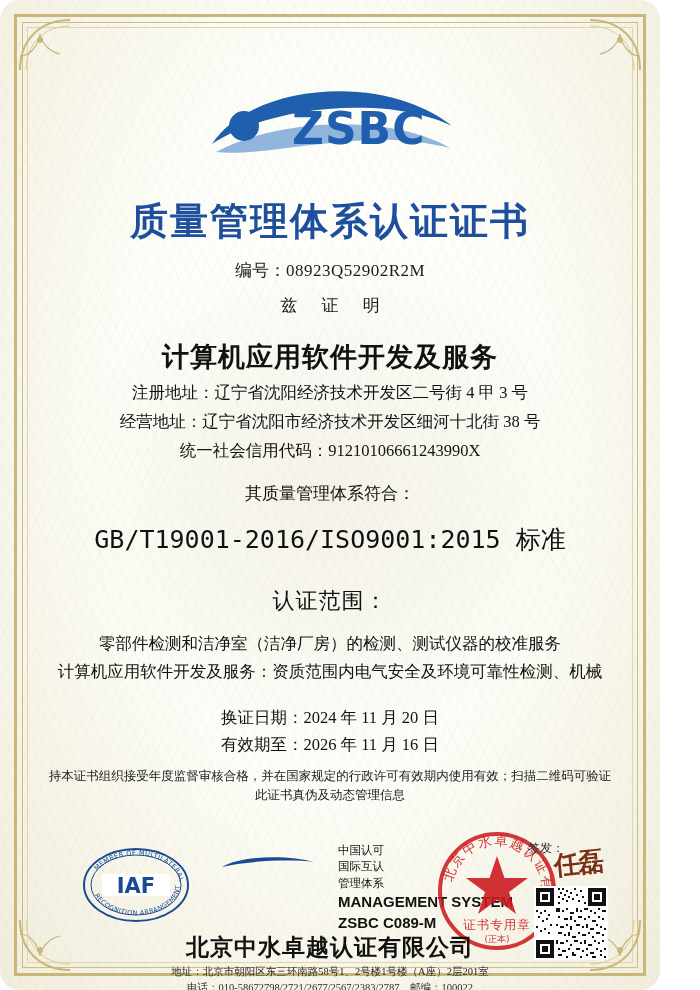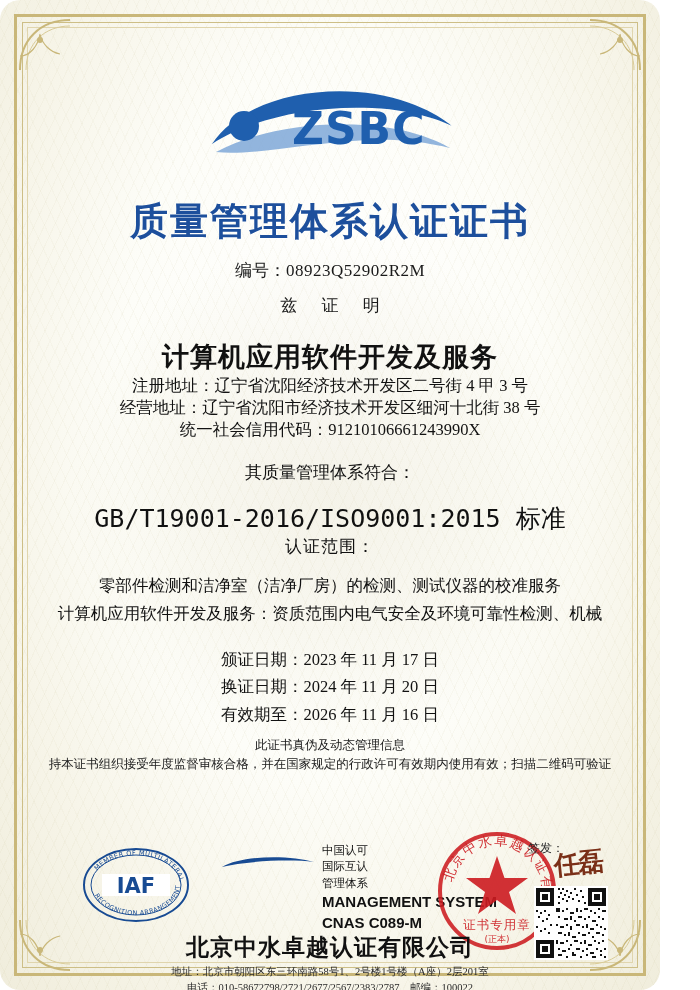--- a/index.html
+++ b/index.html
@@ -119,37 +119,39 @@
   }
   .company {
     margin-top: 22px;
     font-family: "DejaVu Sans", sans-serif;
     font-weight: bold;
     font-size: 27px;
     letter-spacing: 1px;
     color: #111111;
   }
   .addr-line {
+    margin-top: 7px;
     font-size: 16.5px;
     color: #121212;
   }
   .section-label {
     margin-top: 20px;
     font-size: 17px;
     color: #111111;
   }
   .standard {
     margin-top: 18px;
     font-size: 25px;
     font-family: "DejaVu Sans Mono", monospace;
     color: #111111;
     letter-spacing: 0px;
   }
   .scope-label {
-    font-size: 17px;
+    margin-top: 30px;
+    font-size: 22px;
     color: #111111;
     letter-spacing: 1px;
   }
   .scope-body {
     margin: 14px auto 0 auto;
     width: 560px;
     font-size: 16.5px;
     line-height: 1.7;
     color: #111111;
   }
@@ -195,21 +197,21 @@
     font-size: 30px;
     color: #184b93;
     letter-spacing: -1px;
     line-height: 1;
   }
   .cnas-swoosh {
     width: 96px; height: 16px; margin: 0 auto 2px auto;
   }
   .cnas-text {
     position: absolute;
-    left: 288px;
+    left: 304px;
     top: 18px;
     text-align: left;
     font-size: 11.5px;
     line-height: 1.42;
     color: #111111;
     font-family: "DejaVu Sans", sans-serif;
   }
   .cnas-text .en {
     font-family: "Liberation Sans", sans-serif;
     font-weight: bold;
@@ -341,28 +343,27 @@
     <div class="section-label">其质量管理体系符合：</div>
     <div class="standard">GB/T19001-2016/ISO9001:2015 标准</div>
 
     <div class="scope-label">认证范围：</div>
     <div class="scope-body">
       <div>零部件检测和洁净室（洁净厂房）的检测、测试仪器的校准服务</div>
       <div>计算机应用软件开发及服务：资质范围内电气安全及环境可靠性检测、机械</div>
     </div>
 
     <div class="dates">
-      <div>颁证日期：2023 年 11 月 17 日</div>
       <div>换证日期：2024 年 11 月 20 日</div>
       <div>有效期至：2026 年 11 月 16 日</div>
     </div>
 
     <div class="note">
+      <div>持本证书组织接受年度监督审核合格，并在国家规定的行政许可有效期内使用有效；扫描二维码可验证</div>
       <div>此证书真伪及动态管理信息</div>
-      <div>持本证书组织接受年度监督审核合格，并在国家规定的行政许可有效期内使用有效；扫描二维码可验证</div>
     </div>
 
     <div class="accred-row">
 
       <div class="iaf">
         <svg width="108" height="78" viewBox="0 0 108 78">
           <ellipse cx="54" cy="39" rx="52" ry="36" fill="none" stroke="#184b93" stroke-width="2"></ellipse>
           <ellipse cx="54" cy="39" rx="45" ry="30" fill="none" stroke="#184b93" stroke-width="1"></ellipse>
           <rect x="20" y="28" width="68" height="22" fill="#ffffff"></rect>
           <text x="54" y="47" text-anchor="middle" font-family="DejaVu Sans, sans-serif" font-size="21" font-weight="bold" fill="#184b93">IAF</text>
@@ -383,21 +384,21 @@
             <path d="M2 13 C22 1 70 1 94 8 C70 5 26 7 2 13 Z" fill="#184b93"></path>
           </svg>
         </div>
       </div>
 
       <div class="cnas-text">
         <div>中国认可</div>
         <div>国际互认</div>
         <div>管理体系</div>
         <div class="en">MANAGEMENT SYSTEM</div>
-        <div class="en">CNAS C089-M</div>
+        <div class="en">ZSBC C089-M</div>
       </div>
 
       <div class="seal">
         <svg width="126" height="126" viewBox="0 0 126 126">
           <circle cx="63" cy="63" r="57" fill="none" stroke="#cc1b20" stroke-width="4" opacity="0.88"></circle>
           <path id="sealArc" d="M17 63 A46 46 0 0 1 109 63" fill="none"></path>
           <text font-family="DejaVu Sans, sans-serif" font-size="13.5" fill="#cc1b20" letter-spacing="1.6" opacity="0.9">
             <textPath href="#sealArc" startOffset="6%">北京中水卓越认证有限公司</textPath>
           </text>
           <path d="M63 28 L70.5 50 L94 50 L75 64 L82 86 L63 72 L44 86 L51 64 L32 50 L55.5 50 Z" fill="#cc1b20" opacity="0.9"></path>

